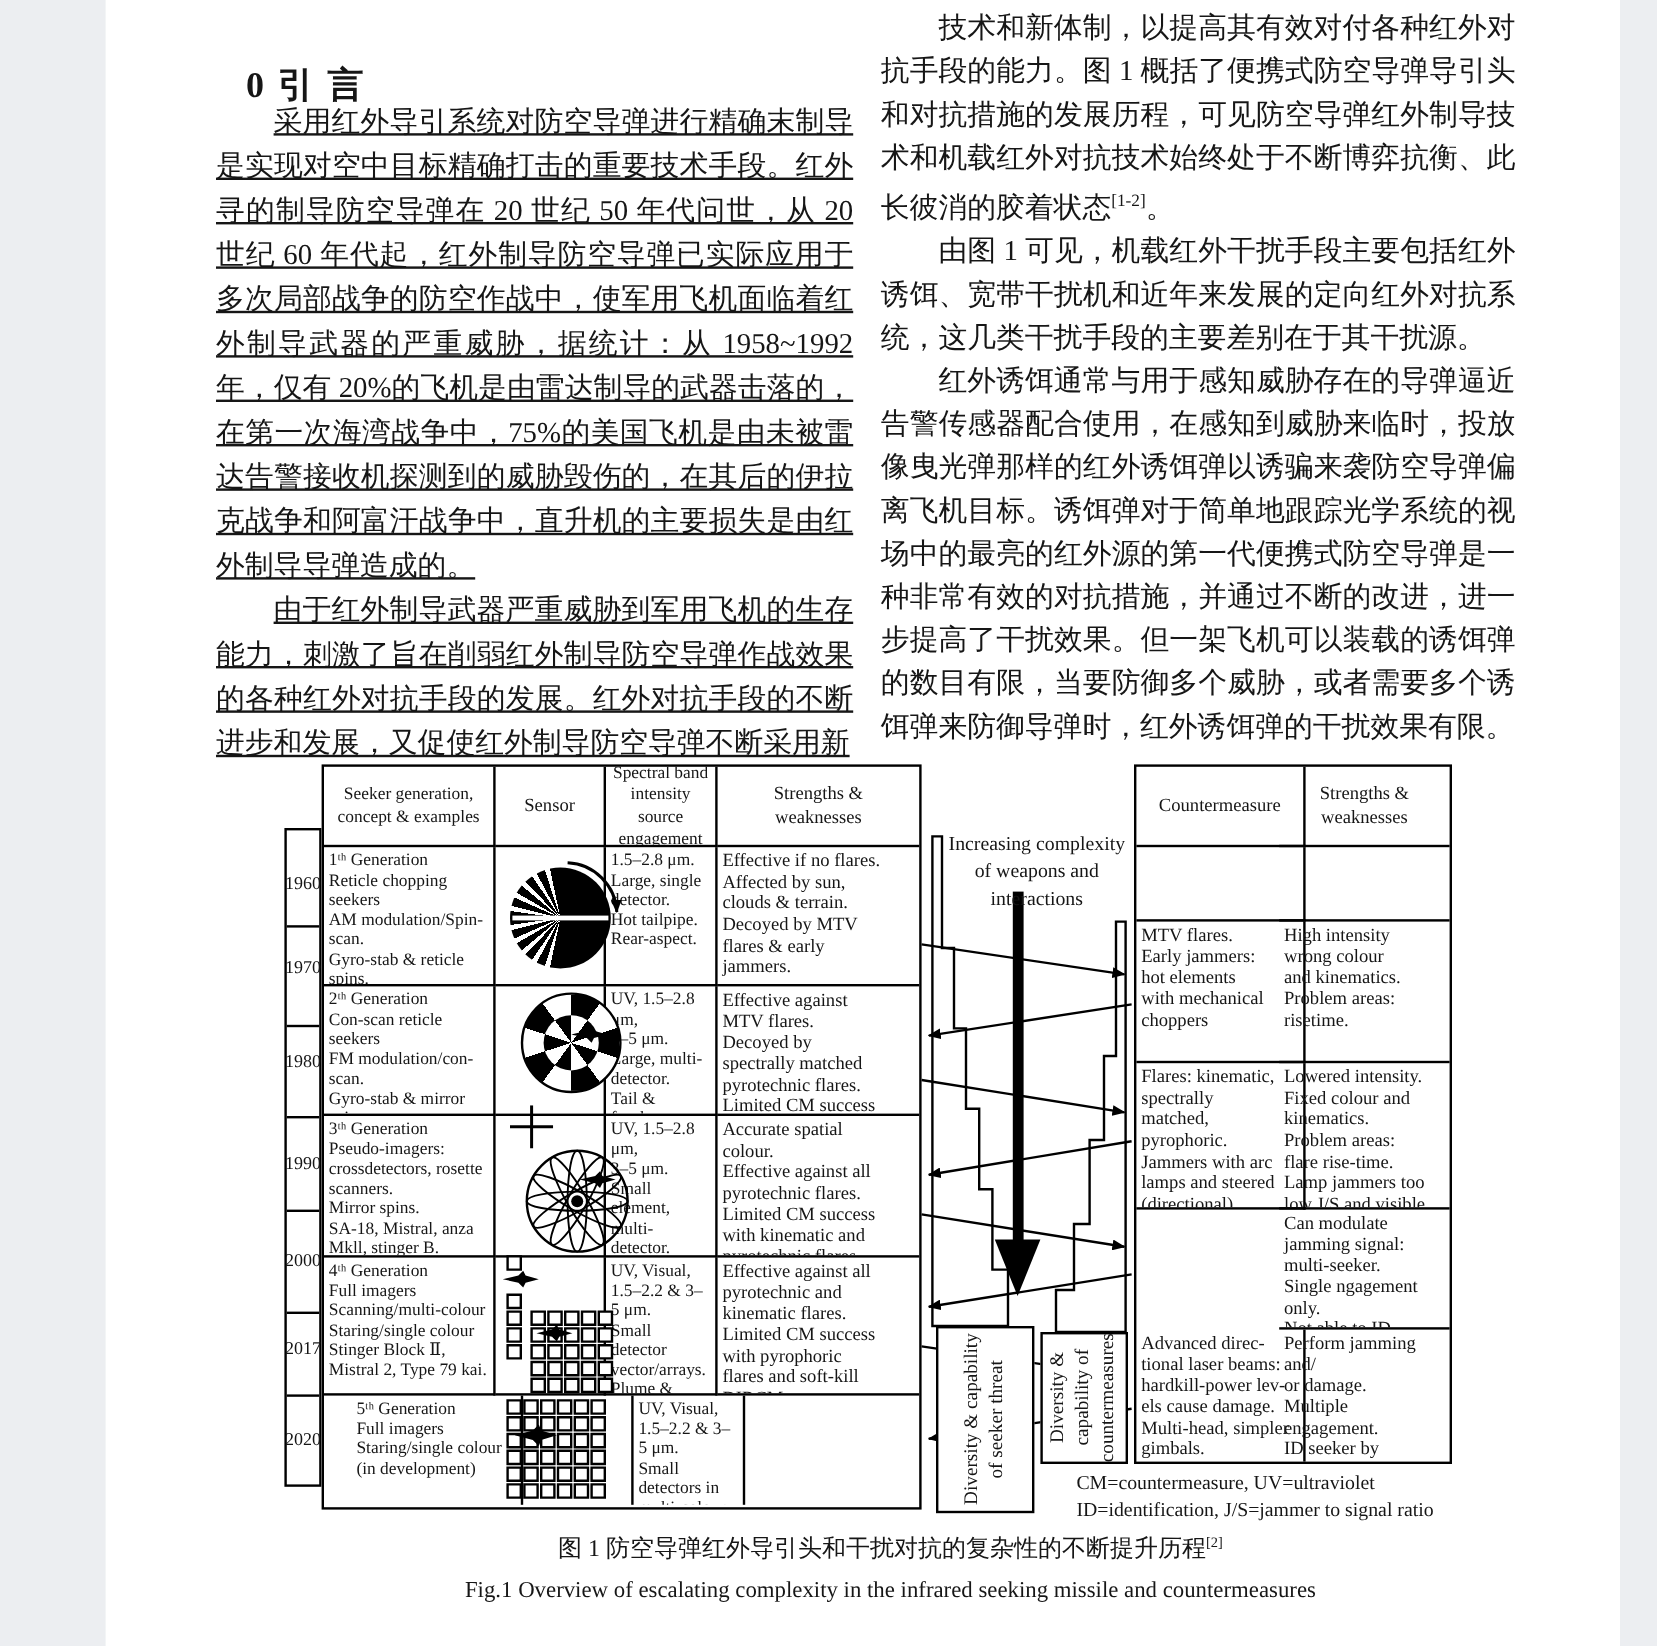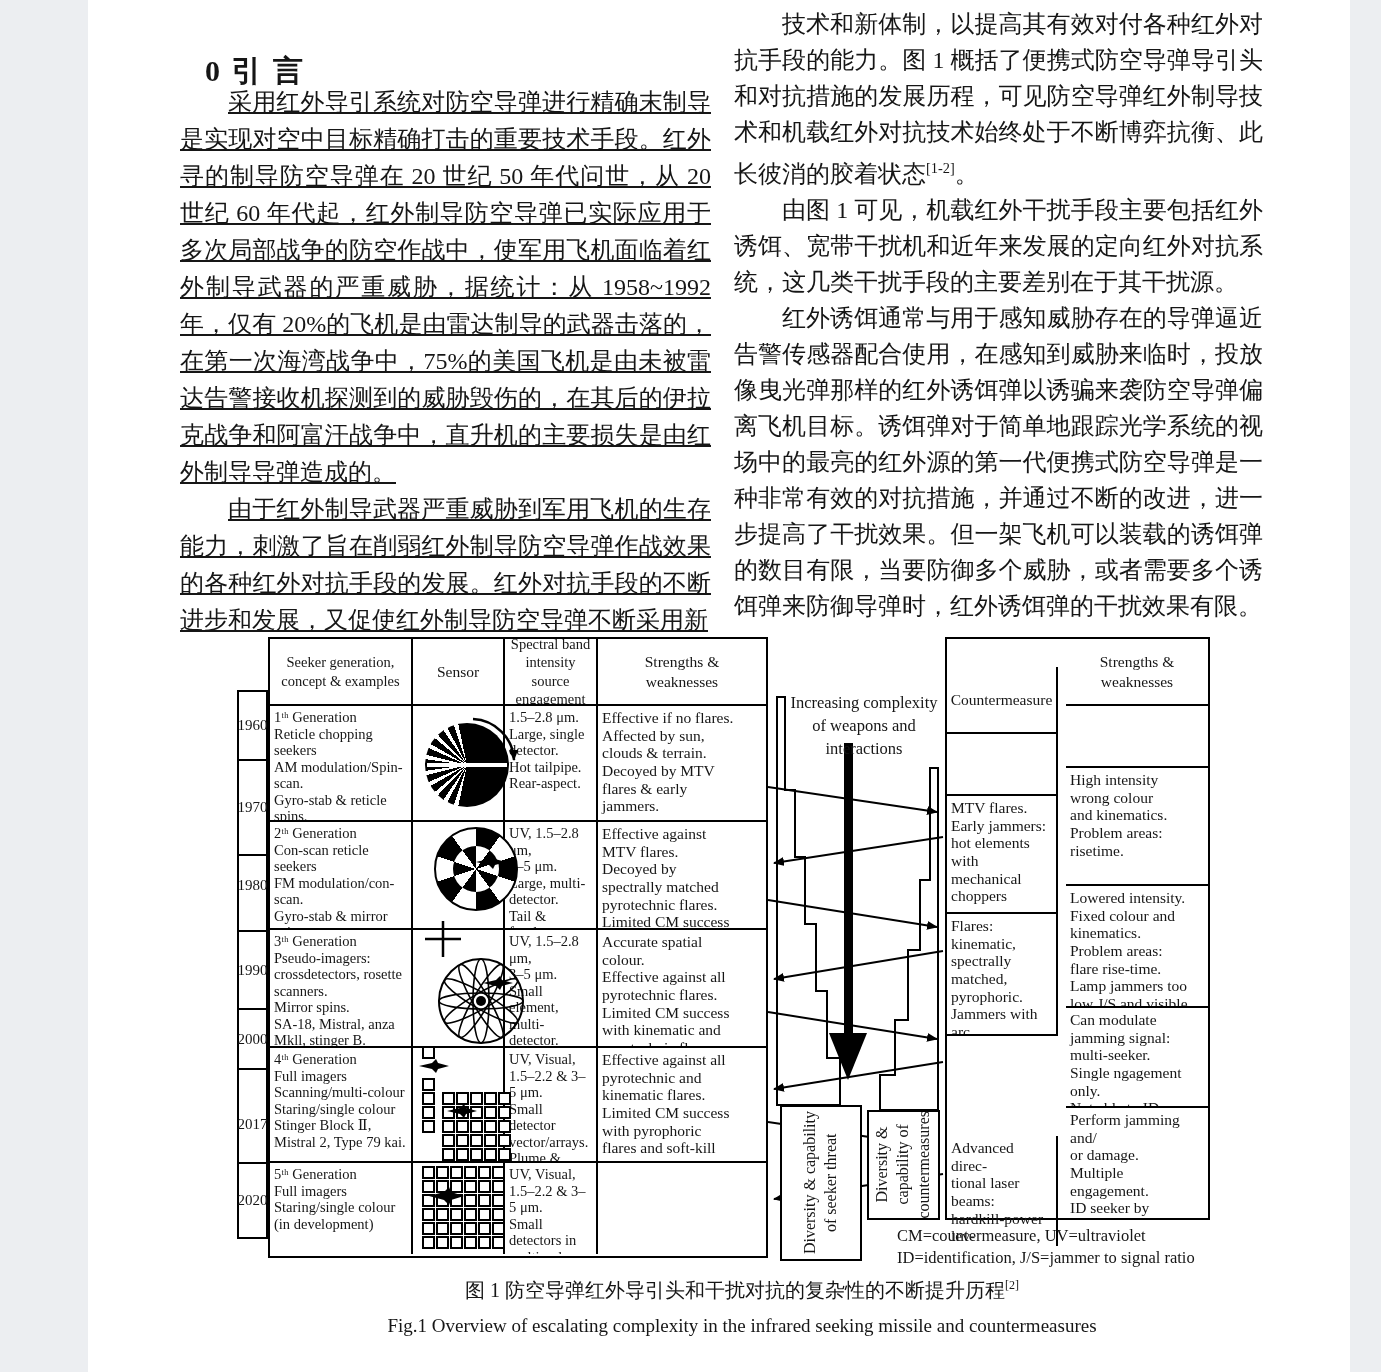--- a/index.html
+++ b/index.html
@@ -35,23 +35,23 @@
   .sc0{left:0;width:143px;font-size:14.5px;}
   .sc1{left:143px;width:92px;}
   .sc2{left:235px;width:93px;font-size:14.5px;}
   .sc3{left:328px;width:168px;font-size:15.5px;}
   
   .sr0{top:0;height:67px;}
   .sr1{top:67px;height:116px;}
   .sr2{top:183px;height:108px;}
   .sr3{top:291px;height:118px;}
   .sr4{top:409px;height:115px;}
-  .sr5{top:524px;height:91px;}
-  
-  .cc0{left:0;width:111px;font-size:15.5px;margin-top:28px;}
+  .sr5{top:524px;height:91px;margin-left:23px;}
+  
+  .cc0{left:0;width:141px;font-size:15.5px;}
   .cc1{left:119px;width:142px;font-size:15.5px;}
   
   .cr0{top:0;height:67px;}
   .cr1{top:67px;height:62px;}
   .cr2{top:129px;height:118px;}
   .cr3{top:247px;height:122px;}
   .cr4{top:369px;height:100px;}
   .cr5{top:469px;height:110px;}
   
   #mid-svg{position:absolute;left:0;top:0;width:1010px;height:625px;pointer-events:none;z-index:1;}
@@ -98,25 +98,25 @@
 
 <div id="right-col" class="col">
   <p><span>技术和新体制，以提高其有效对付各种红外对抗手段的能力。图 1 概括了便携式防空导弹导引头和对抗措施的发展历程，可见防空导弹红外制导技术和机载红外对抗技术始终处于不断博弈抗衡、此长彼消的胶着状态</span><sup>[1-2]</sup><span>。</span></p>
   <p>由图 1 可见，机载红外干扰手段主要包括红外诱饵、宽带干扰机和近年来发展的定向红外对抗系统，这几类干扰手段的主要差别在于其干扰源。</p>
   <p>红外诱饵通常与用于感知威胁存在的导弹逼近告警传感器配合使用，在感知到威胁来临时，投放像曳光弹那样的红外诱饵弹以诱骗来袭防空导弹偏离飞机目标。诱饵弹对于简单地跟踪光学系统的视场中的最亮的红外源的第一代便携式防空导弹是一种非常有效的对抗措施，并通过不断的改进，进一步提高了干扰效果。但一架飞机可以装载的诱饵弹的数目有限，当要防御多个威胁，或者需要多个诱饵弹来防御导弹时，红外诱饵弹的干扰效果有限。</p>
 </div>
 
 <div id="figure">
 
   <div class="tline">
-    <div class="tl-cell" style="top:0;height:69px;">1960</div>
+    <div class="tl-cell" style="top:12px;height:69px;">1960</div>
     <div class="tl-cell" style="top:69px;height:95px;">1970</div>
     <div class="tl-cell" style="top:148px;height:92px;">1980</div>
     <div class="tl-cell" style="top:240px;height:78px;">1990</div>
-    <div class="tl-cell" style="top:318px;height:60px;">2000</div>
+    <div class="tl-cell" style="top:318px;height:85px;">2000</div>
     <div class="tl-cell" style="top:395px;height:77px;">2017</div>
     <div class="tl-cell last" style="top:472px;height:73px;">2020</div>
   </div>
 
   <div id="seeker-table" class="tbl">
     <div class="cell sc0 sr0 hd">Seeker generation,
 concept &amp; examples</div>
     <div class="cell sc1 sr0 hd">Sensor</div>
     <div class="cell sc2 sr0 hd">Spectral band
 intensity source

